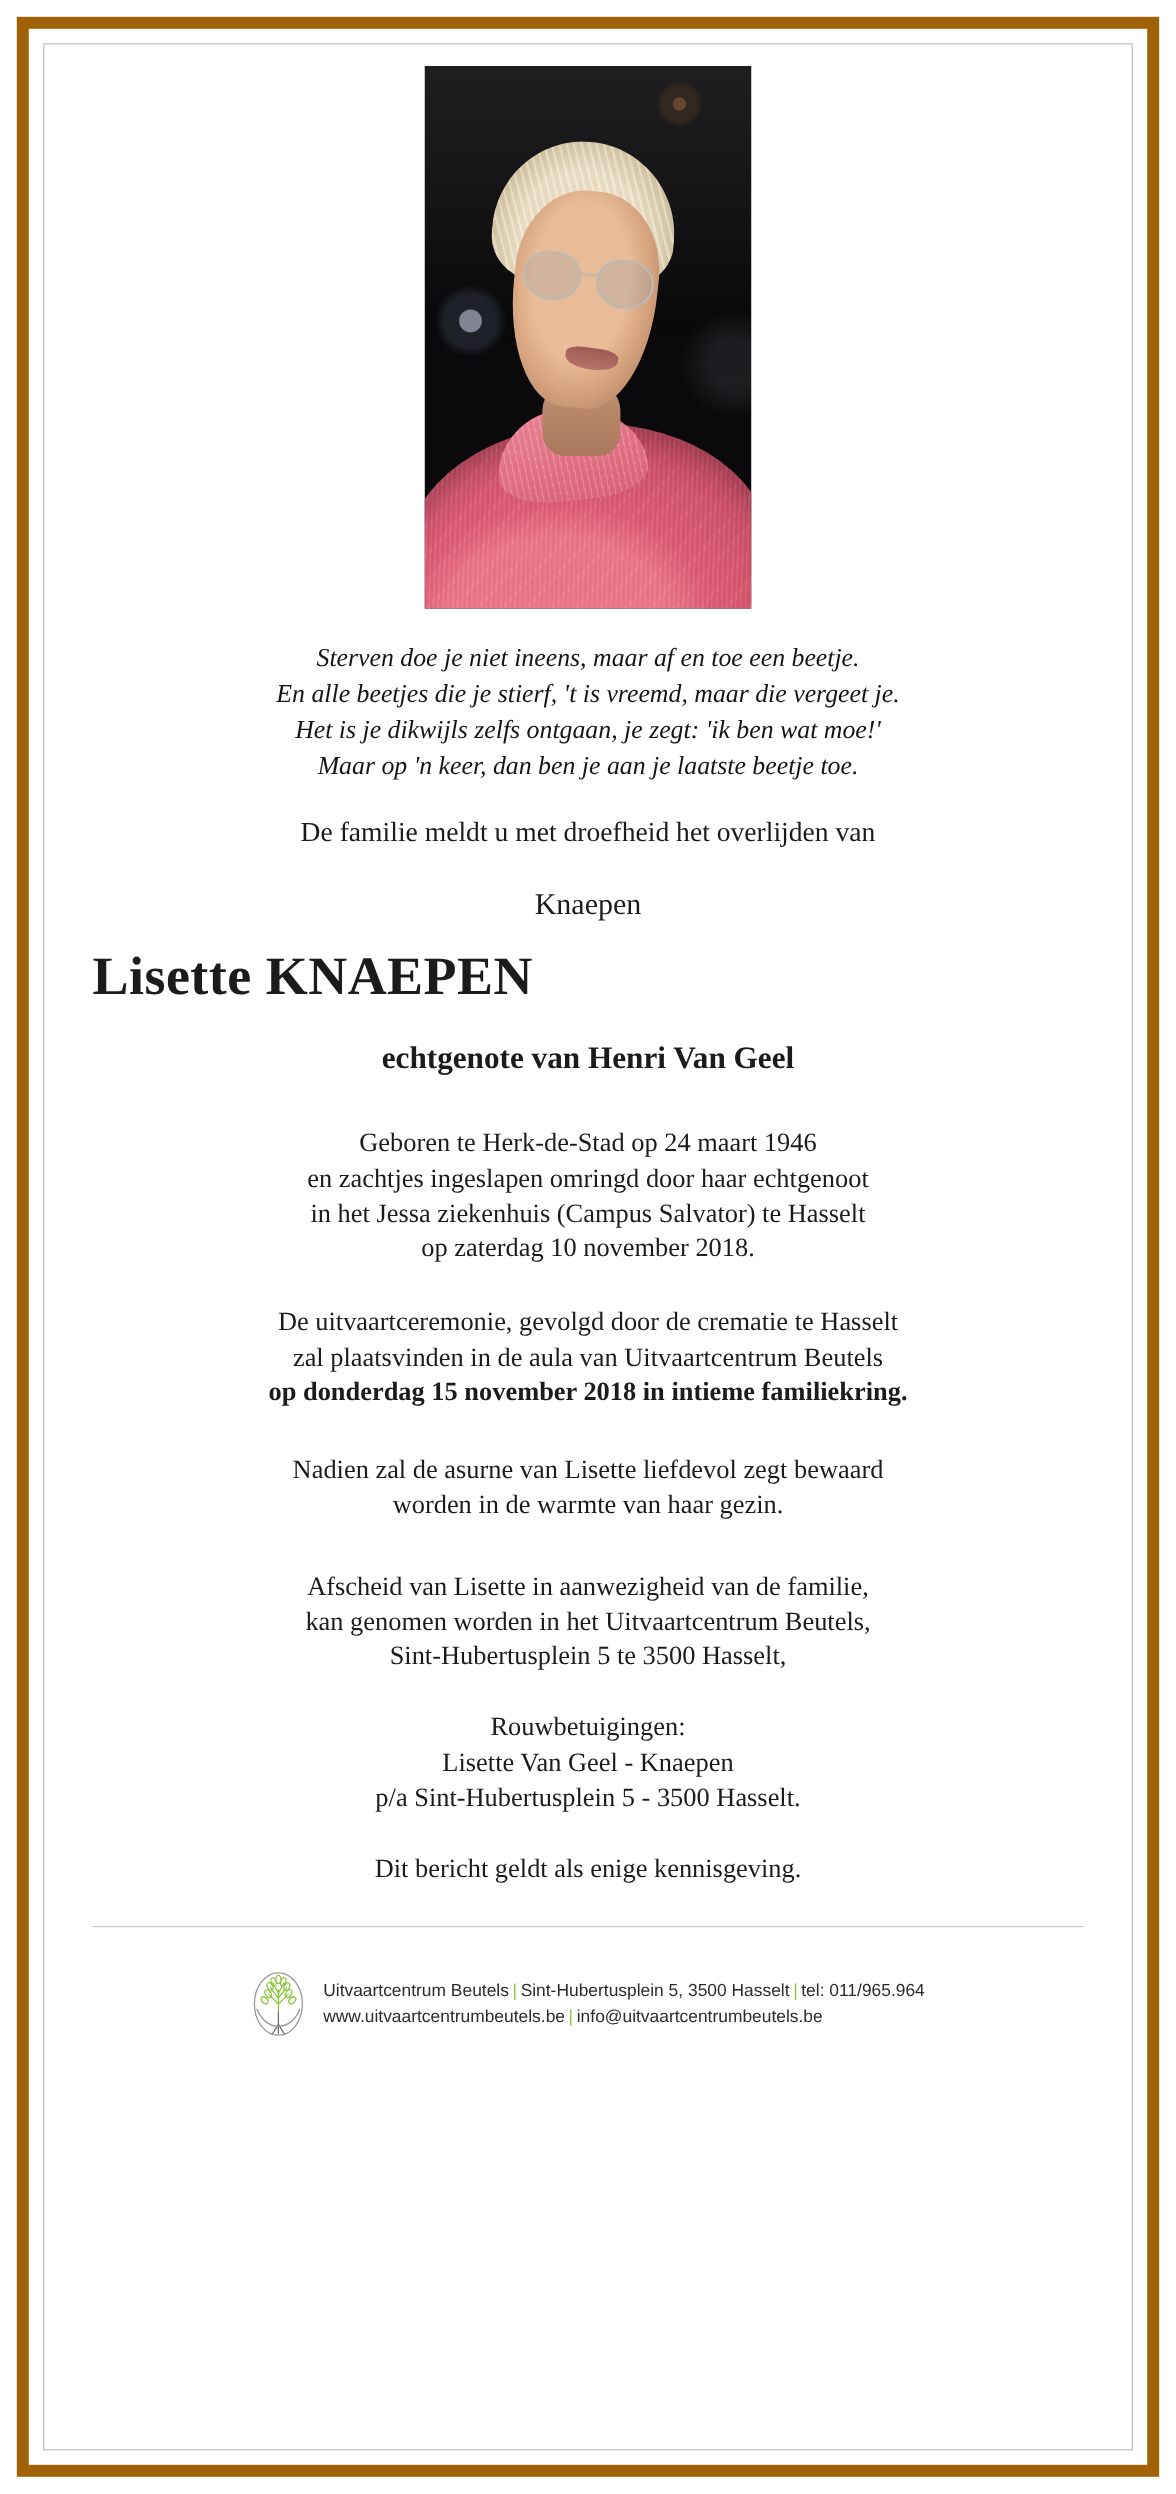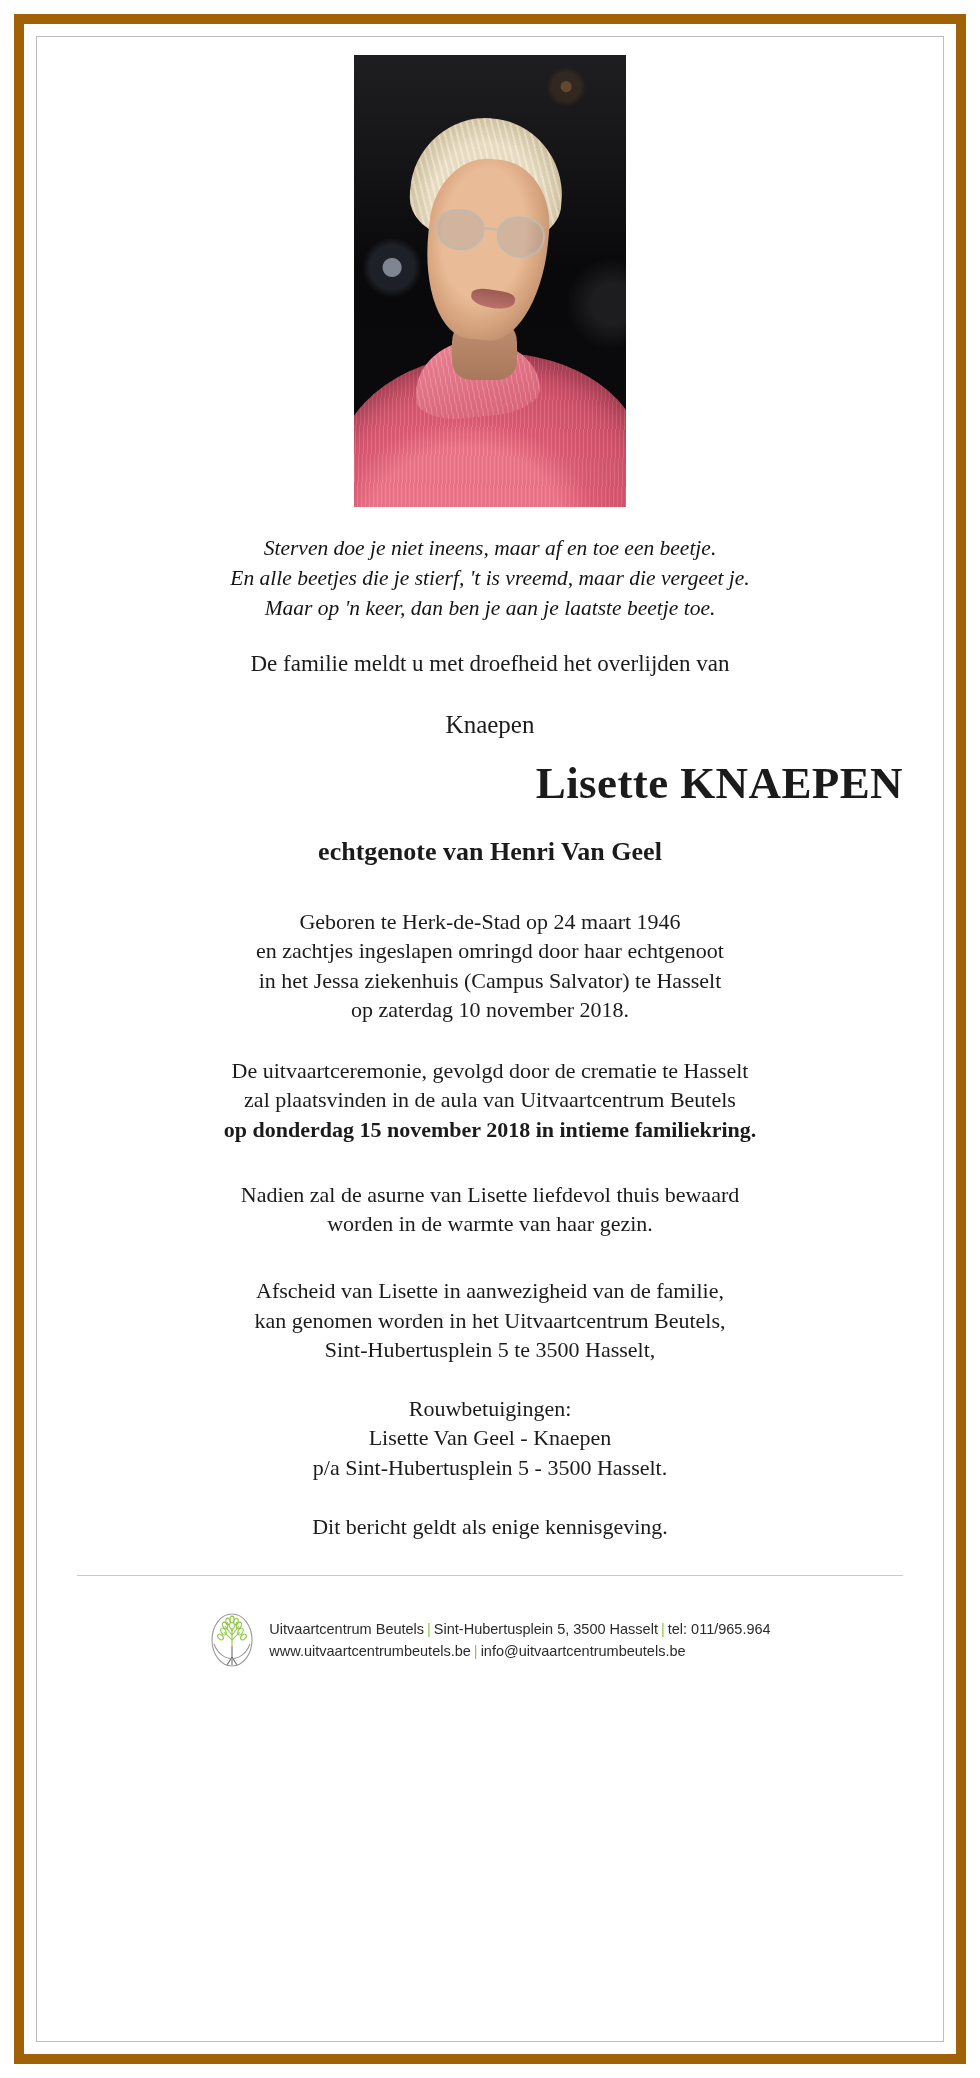--- a/index.html
+++ b/index.html
@@ -178,21 +178,21 @@
     font-size: 23px;
     line-height: 1.3;
   }
   .salutation {
     margin: 32px 0 0 0;
     text-align: center;
     font-size: 25px;
   }
   .deceased-name {
     margin: 18px 0 0 0;
-    text-align: right;
+    text-align: left;
     font-size: 45px;
     font-weight: bold;
     letter-spacing: 0.4px;
   }
   .spouse {
     margin: 28px 0 0 0;
     text-align: center;
     font-size: 26px;
     font-weight: bold;
   }
@@ -265,20 +265,21 @@
             <div class="ph-lens r"></div>
             <div class="ph-bridge"></div>
           </div>
           <div class="ph-mouth"></div>
         </div>
       </div>
 
       <div class="poem">
         <div>Sterven doe je niet ineens, maar af en toe een beetje.</div>
         <div>En alle beetjes die je stierf, 't is vreemd, maar die vergeet je.</div>
+        <div>Het is je dikwijls zelfs ontgaan, je zegt: 'ik ben wat moe!'</div>
         <div>Maar op 'n keer, dan ben je aan je laatste beetje toe.</div>
       </div>
 
       <div class="announce">De familie meldt u met droefheid het overlijden van</div>
       <div class="salutation">Knaepen</div>
       <div class="deceased-name">Lisette KNAEPEN</div>
       <div class="spouse">echtgenote van Henri Van Geel</div>
 
       <div class="block b-birth">
         <div>Geboren te Herk-de-Stad op 24 maart 1946</div>
@@ -287,21 +288,21 @@
         <div>op zaterdag 10 november 2018.</div>
       </div>
 
       <div class="block b-ceremony">
         <div>De uitvaartceremonie, gevolgd door de crematie te Hasselt</div>
         <div>zal plaatsvinden in de aula van Uitvaartcentrum Beutels</div>
         <div class="bold-line">op donderdag 15 november 2018 in intieme familiekring.</div>
       </div>
 
       <div class="block b-urn">
-        <div>Nadien zal de asurne van Lisette liefdevol thuis bewaard</div>
+        <div>Nadien zal de asurne van Lisette liefdevol zegt bewaard</div>
         <div>worden in de warmte van haar gezin.</div>
       </div>
 
       <div class="block b-farewell">
         <div>Afscheid van Lisette in aanwezigheid van de familie,</div>
         <div>kan genomen worden in het Uitvaartcentrum Beutels,</div>
         <div>Sint-Hubertusplein 5 te 3500 Hasselt,</div>
       </div>
 
       <div class="block b-condol">

